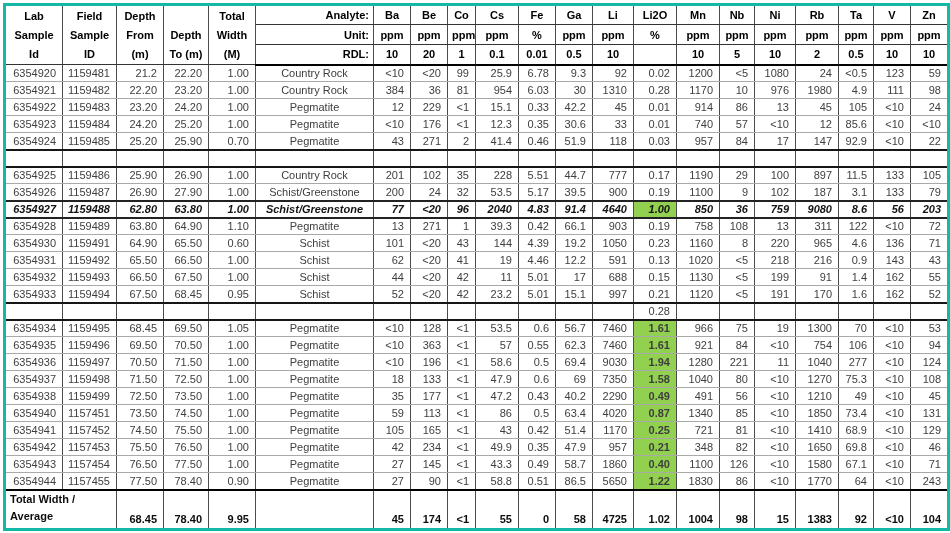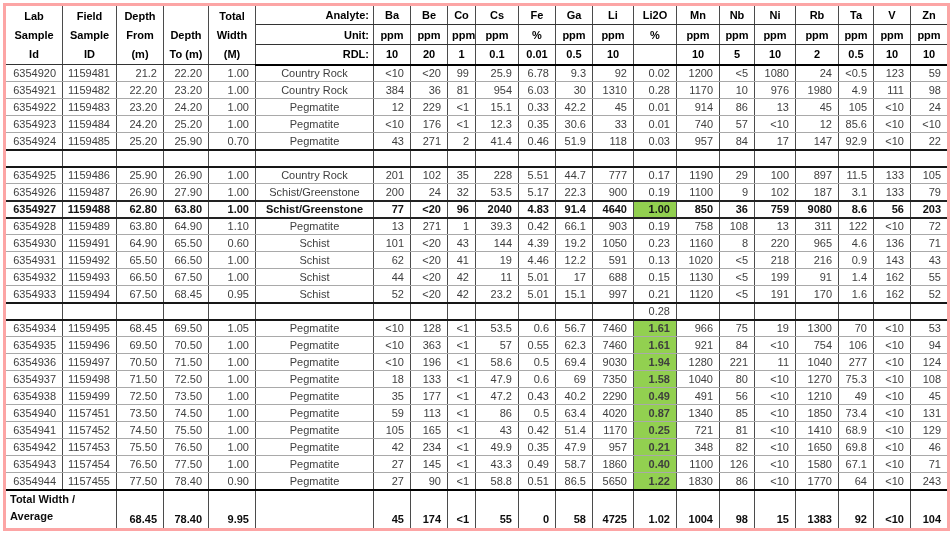--- a/index.html
+++ b/index.html
@@ -8,21 +8,21 @@
     width: 950px; height: 533px;
     background: #ffffff;
     font-family: "Liberation Sans", sans-serif;
     overflow: hidden;
   }
   .wrap { padding: 3px 3px; }
   table {
     border-collapse: collapse;
     table-layout: fixed;
     width: 944px;
-    border: 3px solid #fca5a5;
+    border: 3px solid #14b8a6;
   }
   th, td {
     overflow: hidden;
     white-space: nowrap;
     font-size: 11px;
   }
   
   th, td {
     border-left: 1px solid #4b4b4b;
     border-right: 1px solid #4b4b4b;
@@ -56,20 +56,21 @@
     height: 17px;
     color: #3e3e3e;
     border-top: 2px solid #161616;
     border-bottom: 2px solid #161616;
     padding: 0 6px 0 2px;
     text-align: right;
   }
   
   tr.bold-row td {
     font-weight: bold;
+    font-style: italic;
     color: #131313;
     border-top: 2px solid #222;
     border-bottom: 2px solid #222;
   }
   
   td.hl { background: #92d050; font-weight: bold; }
   
   tr.footer td {
     border-top: 2.5px solid #000;
     font-weight: bold;
@@ -364,21 +365,21 @@
           <td>1159487</td>
           <td>26.90</td>
           <td>27.90</td>
           <td>1.00</td>
           <td class="analyte">Schist/Greenstone</td>
           <td>200</td>
           <td>24</td>
           <td>32</td>
           <td>53.5</td>
           <td>5.17</td>
-          <td>22.3</td>
+          <td>39.5</td>
           <td>900</td>
           <td>0.19</td>
           <td>1100</td>
           <td>9</td>
           <td>102</td>
           <td>187</td>
           <td>3.1</td>
           <td>133</td>
           <td>79</td>
         </tr>

